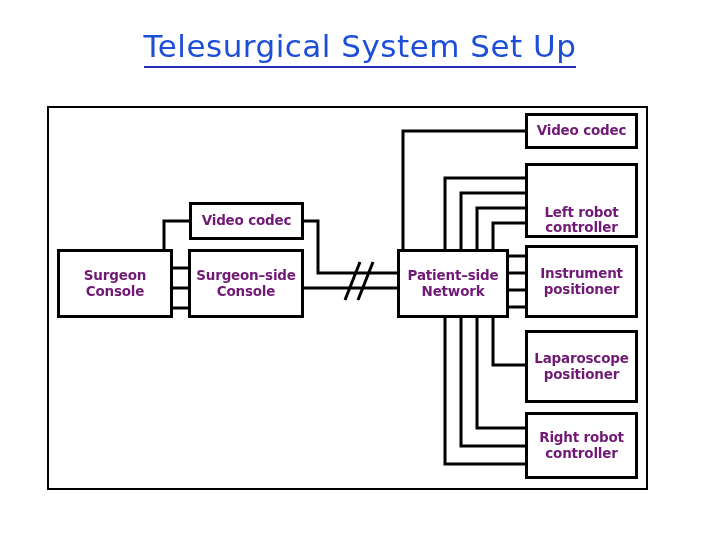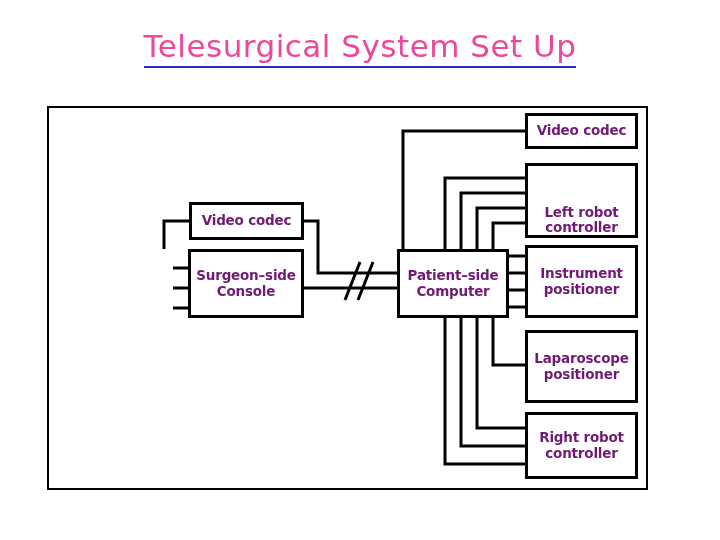--- a/index.html
+++ b/index.html
@@ -18,21 +18,21 @@
   #title {
     position: absolute;
     left: 0;
     top: 28px;
     width: 720px;
     text-align: center;
     font-family: "DejaVu Sans", sans-serif;
     font-size: 31px;
     font-weight: 400;
     letter-spacing: 0.5px;
-    color: #ec4899;
+    color: #1d4ed8;
   }
   #title span.tx {
     border-bottom: 2px solid #2b2bb5;
     padding-bottom: 2px;
   }
   #diagram-frame {
     position: absolute;
     left: 47px;
     top: 106px;
     width: 601px;
@@ -118,33 +118,37 @@
 
       <path d="M 493 318 L 493 365 L 525 365"></path>
 
       <path d="M 477 318 L 477 428 L 525 428"></path>
       <path d="M 461 318 L 461 446 L 525 446"></path>
       <path d="M 445 318 L 445 464 L 525 464"></path>
 
     </g>
   </svg>
 
+  <div class="node" style="left:57px; top:249px; width:116px; height:69px;">
+    <span class="lbl">Surgeon
+Console</span>
+  </div>
 
   <div class="node" style="left:189px; top:202px; width:115px; height:38px;">
     <span class="lbl">Video codec</span>
   </div>
 
   <div class="node" style="left:188px; top:249px; width:116px; height:69px;">
     <span class="lbl">Surgeon–side
 Console</span>
   </div>
 
   <div class="node" style="left:397px; top:249px; width:112px; height:69px;">
     <span class="lbl">Patient–side
-Computer</span>
+Network</span>
   </div>
 
   <div class="node" style="left:525px; top:113px; width:113px; height:36px;">
     <span class="lbl">Video codec</span>
   </div>
 
   <div class="node" style="left:525px; top:163px; width:113px; height:75px;align-items:flex-end;">
     <span class="lbl">Left robot
 controller</span>
   </div>

